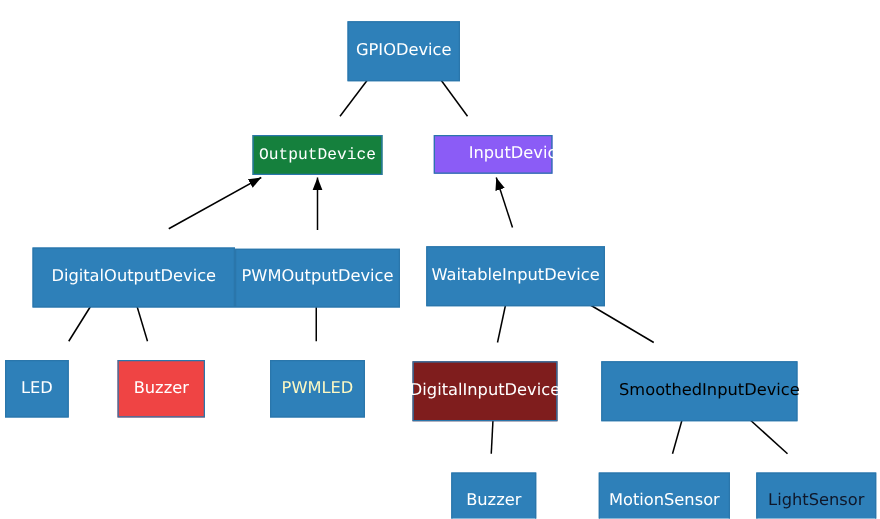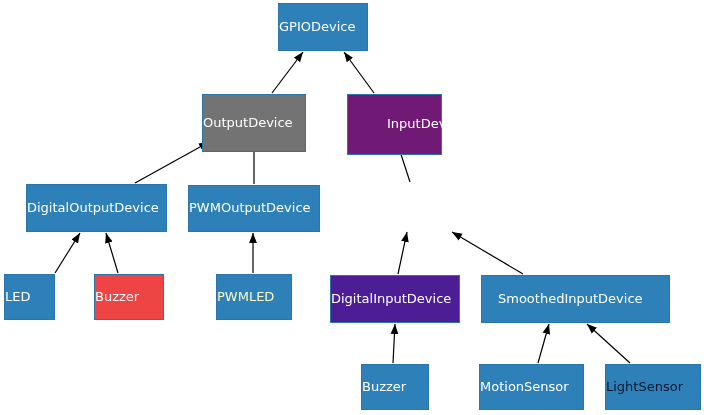--- a/index.html
+++ b/index.html
@@ -21,24 +21,26 @@
     top: 0;
     width: 704px;
     height: 415px;
     pointer-events: none;
   }
   .node {
     position: absolute;
     box-sizing: border-box;
     display: flex;
     align-items: center;
+    justify-content: center;
     text-align: center;
     font-size: 13px;
     line-height: 1.1;
     user-select: none;
+    margin-top: 14px;
   }
 </style>
 </head>
 <body>
 
 <div id="canvas" style="background: rgb(255, 255, 255);">
   <svg id="edge-layer" xmlns="http://www.w3.org/2000/svg" viewBox="0 0 704 415">
       <defs>
         <marker id="arrowhead" markerUnits="userSpaceOnUse" markerWidth="11" markerHeight="9" refX="10" refY="4.5" orient="auto">
           <path d="M0,0.6 L10,4.5 L0,8.4 Z" fill="#000000"></path>
@@ -55,45 +57,48 @@
       <line x1="398" y1="274" x2="407" y2="232" stroke="#000000" stroke-width="1.2" marker-end="url(#arrowhead)"></line>
       <line x1="523" y1="274" x2="452" y2="232" stroke="#000000" stroke-width="1.2" marker-end="url(#arrowhead)"></line>
       <line x1="393" y1="363" x2="395" y2="324" stroke="#000000" stroke-width="1.2" marker-end="url(#arrowhead)"></line>
       <line x1="538" y1="363" x2="549" y2="324" stroke="#000000" stroke-width="1.2" marker-end="url(#arrowhead)"></line>
       <line x1="630" y1="363" x2="587" y2="324" stroke="#000000" stroke-width="1.2" marker-end="url(#arrowhead)"></line>
     </svg>
 
 <div class="node" style="left: 278px; top: 3px; width: 90px; height: 48px; background: rgb(46, 128, 185); border: 1px solid rgb(42, 118, 171); color: rgb(255, 255, 255);">
       <span>GPIODevice</span>
     </div>
-    <div class="node" style="left: 202px; top: 94px; width: 104px; height: 58px; background: #737373; border: 1px solid rgb(42, 118, 171); color: rgb(255, 255, 255);">
+    <div class="node" style="left: 202px; top: 94px; width: 104px; height: 32px; background: #15803d; border: 1px solid rgb(42, 118, 171); color: rgb(255, 255, 255); font-family: Liberation Mono, monospace;">
       <span>OutputDevice</span>
     </div>
-    <div class="node" style="left: 347px; top: 94px; width: 95px; height: 61px; background: #701a75; border: 1px solid rgb(42, 118, 171); color: rgb(255, 255, 255); padding-left: 39px;">
+    <div class="node" style="left: 347px; top: 94px; width: 95px; height: 31px; background: #8b5cf6; border: 1px solid rgb(42, 118, 171); color: rgb(255, 255, 255); padding-left: 39px;">
       <span>InputDevice</span>
     </div>
-    <div class="node" style="left: 26px; top: 184px; width: 141px; height: 48px; background: rgb(46, 128, 185); border: 1px solid rgb(42, 118, 171); color: rgb(255, 255, 255);">
+    <div class="node" style="left: 26px; top: 184px; width: 162px; height: 48px; background: rgb(46, 128, 185); border: 1px solid rgb(42, 118, 171); color: rgb(255, 255, 255);">
       <span>DigitalOutputDevice</span>
     </div>
     <div class="node" style="left: 188px; top: 185px; width: 132px; height: 47px; background: rgb(46, 128, 185); border: 1px solid rgb(42, 118, 171); color: rgb(255, 255, 255);">
       <span>PWMOutputDevice</span>
+    </div>
+    <div class="node" style="left: 341px; top: 183px; width: 143px; height: 48px; background: rgb(46, 128, 185); border: 1px solid rgb(42, 118, 171); color: rgb(255, 255, 255);">
+      <span>WaitableInputDevice</span>
     </div>
     <div class="node" style="left: 4px; top: 274px; width: 51px; height: 46px; background: rgb(46, 128, 185); border: 1px solid rgb(42, 118, 171); color: rgb(255, 255, 255);">
       <span>LED</span>
     </div>
     <div class="node" style="left: 94px; top: 274px; width: 70px; height: 46px; background: #ef4444; border: 1px solid rgb(42, 118, 171); color: rgb(255, 255, 255);">
       <span>Buzzer</span>
     </div>
     <div class="node" style="left: 216px; top: 274px; width: 76px; height: 46px; background: rgb(46, 128, 185); border: 1px solid rgb(42, 118, 171); color: #fef9c3;">
       <span>PWMLED</span>
     </div>
-    <div class="node" style="left: 330px; top: 275px; width: 130px; height: 48px; background: #4c1d95; border: 1px solid rgb(42, 118, 171); color: rgb(255, 255, 255);">
+    <div class="node" style="left: 330px; top: 275px; width: 116px; height: 48px; background: #7f1d1d; border: 1px solid rgb(42, 118, 171); color: rgb(255, 255, 255);">
       <span>DigitalInputDevice</span>
     </div>
-    <div class="node" style="left: 481px; top: 275px; width: 189px; height: 48px; background: rgb(46, 128, 185); border: 1px solid rgb(42, 118, 171); color: #ffffff; padding-left: 16px;">
+    <div class="node" style="left: 481px; top: 275px; width: 157px; height: 48px; background: rgb(46, 128, 185); border: 1px solid rgb(42, 118, 171); color: #000000; padding-left: 16px;">
       <span>SmoothedInputDevice</span>
     </div>
     <div class="node" style="left: 361px; top: 364px; width: 68px; height: 46px; background: rgb(46, 128, 185); border: 1px solid rgb(42, 118, 171); color: rgb(255, 255, 255);">
       <span>Buzzer</span>
     </div>
     <div class="node" style="left: 479px; top: 364px; width: 105px; height: 46px; background: rgb(46, 128, 185); border: 1px solid rgb(42, 118, 171); color: rgb(255, 255, 255);">
       <span>MotionSensor</span>
     </div>
     <div class="node" style="left: 605px; top: 364px; width: 96px; height: 46px; background: rgb(46, 128, 185); border: 1px solid rgb(42, 118, 171); color: #0f172a;">
       <span>LightSensor</span>

